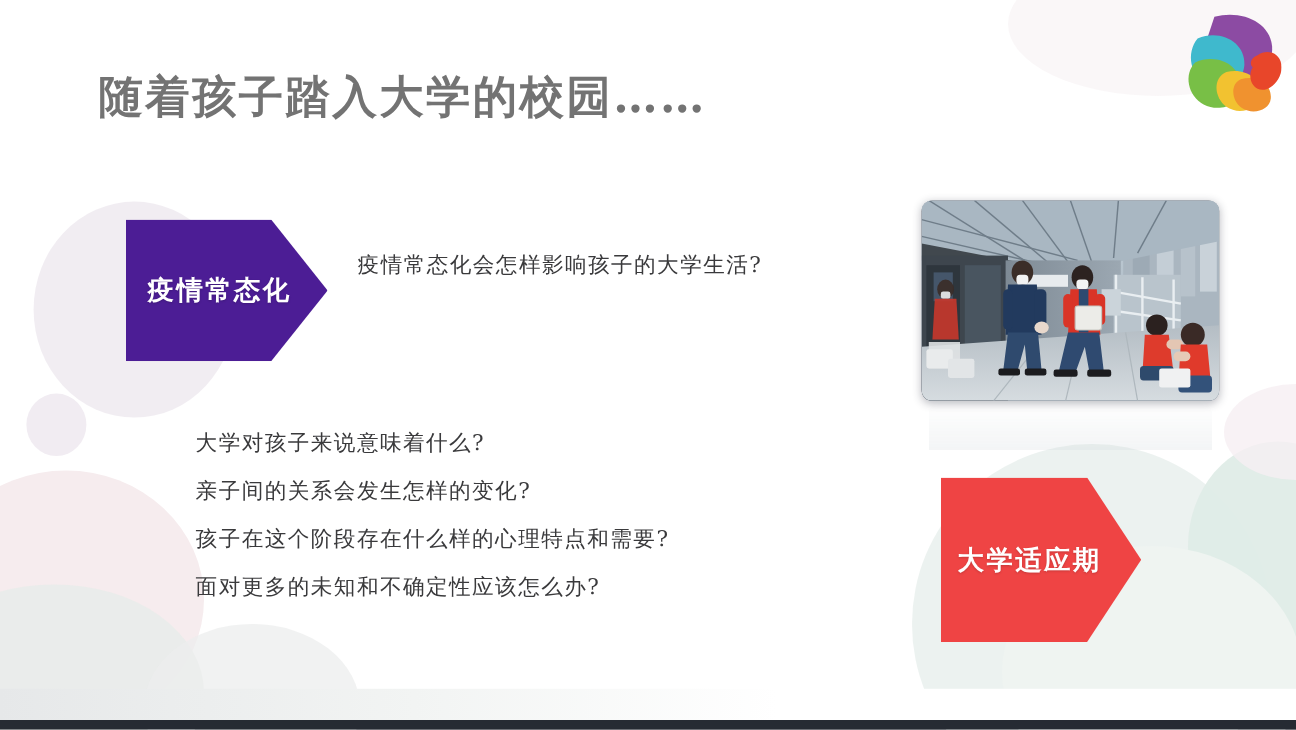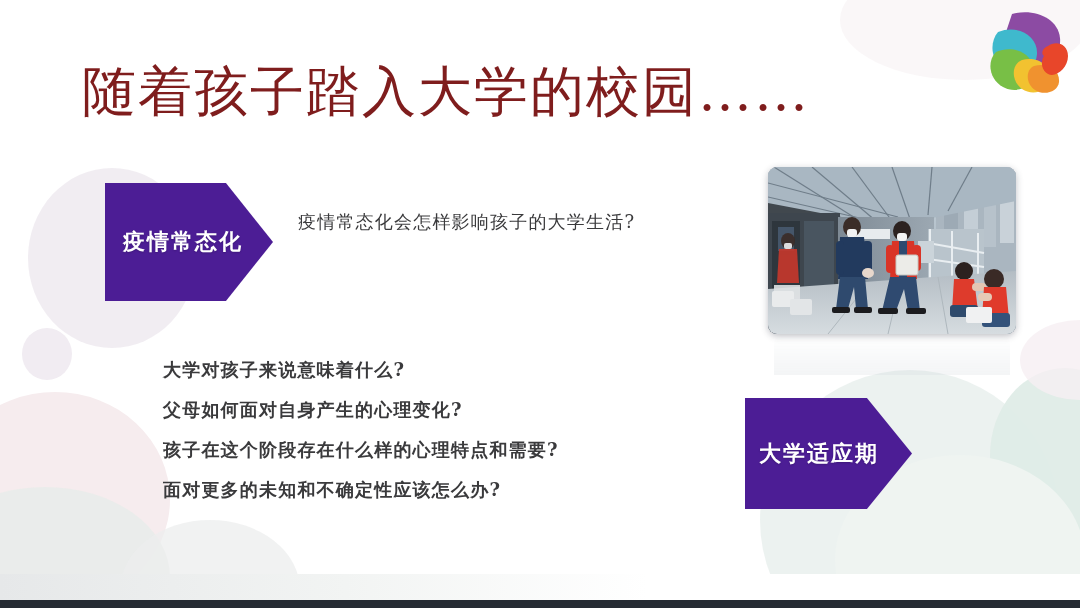--- a/index.html
+++ b/index.html
@@ -96,24 +96,24 @@
     width: 82px;
     height: 84px;
   }
 
   
   #title {
     position: absolute;
     left: 82px;
     top: 56px;
     font-family: "DejaVu Serif", "Liberation Serif", serif;
-    font-size: 54px;
-    font-weight: 400;
+    font-size: 37px;
+    font-weight: 700;
     letter-spacing: 2px;
-    color: #7f1d1d;
+    color: #737373;
     white-space: nowrap;
     text-shadow: 1px 1px 0 rgba(255,255,255,.7);
   }
 
   
   .arrow {
     position: absolute;
     display: flex;
     align-items: center;
     color: #ffffff;
@@ -127,25 +127,25 @@
     top: 183px;
     width: 168px;
     height: 118px;
     background: #4c1d95;
     font-size: 22px;
     padding-left: 18px;
     clip-path: polygon(0 0, 72% 0, 100% 50%, 72% 100%, 0 100%);
     filter: drop-shadow(2px 3px 3px rgba(0,0,0,.16));
   }
   #arrow-adapt {
-    left: 745px;
+    left: 784px;
     top: 398px;
     width: 167px;
-    height: 111px;
-    background: #4c1d95;
+    height: 137px;
+    background: #ef4444;
     font-size: 22px;
     padding-left: 14px;
     clip-path: polygon(0 0, 73% 0, 100% 50%, 73% 100%, 0 100%);
     filter: drop-shadow(2px 3px 3px rgba(0,0,0,.14));
   }
 
   
   .qblock {
     position: absolute;
     color: #3a3a3c;
@@ -153,21 +153,21 @@
     white-space: nowrap;
   }
   .qline {
     font-size: 18px;
     letter-spacing: 1.2px;
     line-height: 1.0;
   }
   #questions-top   { left: 298px; top: 213px; }
   #questions-top .qline { margin-bottom: 22px; }
   #questions-main  { left: 163px; top: 361px; }
-  #questions-main .qline { margin-bottom: 22px; font-weight: bold; }
+  #questions-main .qline { margin-bottom: 22px; }
 
   
   #photo-wrap {
     position: absolute;
     left: 768px;
     top: 167px;
     width: 248px;
     height: 167px;
   }
   #photo {
@@ -377,21 +377,21 @@
       </svg>
     </div>
   </div>
 
   <div class="arrow" id="arrow-adapt">
     <span>大学适应期</span>
   </div>
 
   <div class="qblock" id="questions-main">
     <div class="qline">大学对孩子来说意味着什么?</div>
-    <div class="qline">父母如何面对自身产生的心理变化?</div>
+    <div class="qline">亲子间的关系会发生怎样的变化?</div>
     <div class="qline">孩子在这个阶段存在什么样的心理特点和需要?</div>
     <div class="qline">面对更多的未知和不确定性应该怎么办?</div>
   </div>
 
   <div id="bottom-haze"></div>
   <div id="bottom-bar"></div>
 
 </div>
 
 </body></html>

